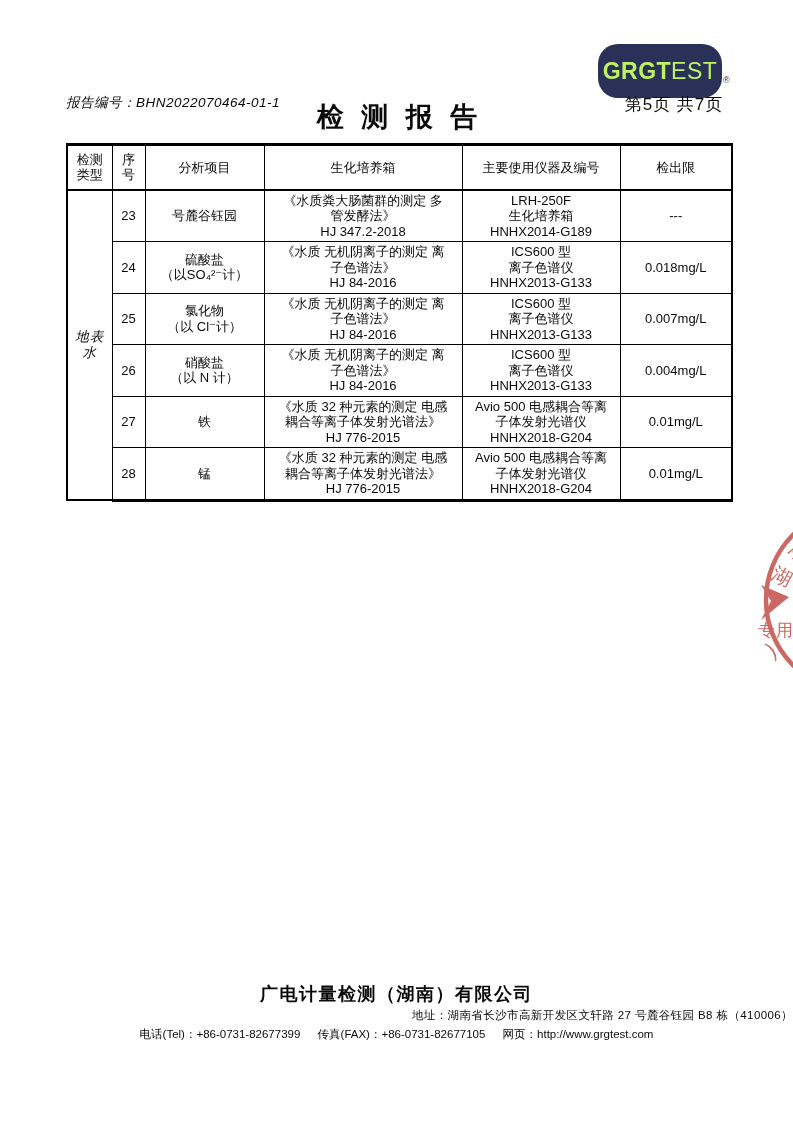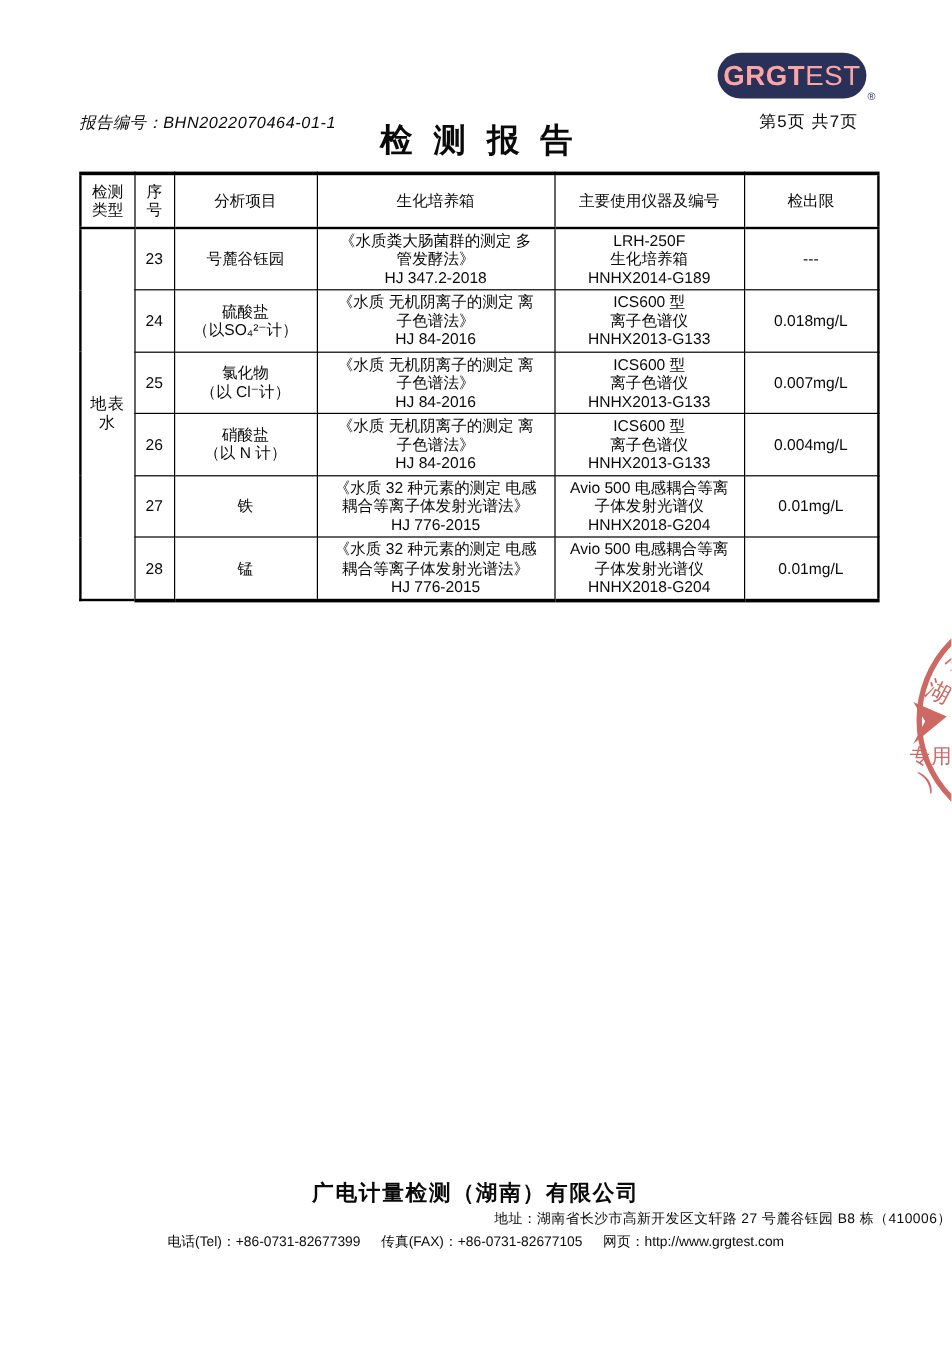--- a/index.html
+++ b/index.html
@@ -4,46 +4,46 @@
 <style>
   * { margin:0; padding:0; box-sizing:border-box; }
   html,body { background:#fff; }
   .page {
     position:relative; width:793px; height:1122px; background:#ffffff;
     overflow:hidden; font-family:"Liberation Sans","DejaVu Sans",sans-serif;
     color:#0a0a0a;
   }
   
   .logo {
-    position:absolute; left:598px; top:44px; width:124px; height:38px;
-    background:#2a3158; border-radius:20px; color:#fca5a5;
+    position:absolute; left:598px; top:44px; width:124px; height:54px;
+    background:#2a3158; border-radius:20px; color:#bef264;
     display:flex; align-items:center; justify-content:center;
     font-size:23px; font-weight:bold; letter-spacing:0.5px;
   }
   .logo .logo-sub { font-weight:400; }
   .logo-reg { position:absolute; left:723px; top:75px; font-size:9px; color:#2a3158; }
   .report-no-line { position:absolute; left:66px; top:94px; font-size:13.5px; letter-spacing:0.5px;font-style:italic; }
-  .page-info { position:absolute; left:614px; top:93px; width:120px; text-align:center; font-size:14px; letter-spacing:1px; }
+  .page-info { position:absolute; left:614px; top:93px; width:120px; text-align:center; font-size:17px; letter-spacing:1px; }
   .title { position:absolute; left:66px; top:99px; width:667px; text-align:center;
            font-size:27px; font-weight:bold; letter-spacing:5px; }
   
   table.report {
     position:absolute; left:66px; top:143px; width:667px;
     border-collapse:collapse; table-layout:fixed;
     font-size:13px; text-align:center;
     border:2px solid #000; border-top:3px solid #000;
   }
   table.report th, table.report td {
     border:1px solid #000; font-weight:normal; line-height:15.5px;
     padding:2px 3px; vertical-align:middle;
   }
   table.report thead th { border-bottom:2px solid #000; height:45px; }
   table.report tbody tr:last-child td { border-bottom:3px solid #000; }
   .ml { white-space:pre-line;margin-left:36px; }
-  .sample-type { font-size:13.5px; letter-spacing:1px; }
+  .sample-type { font-size:13.5px; letter-spacing:1px;font-style:italic; }
   
   .seal { position:absolute; left:758px; top:498px; width:200px; height:200px; }
   
   .f-company { position:absolute; left:0; top:982px; width:793px; text-align:center;
                font-size:18px; font-weight:bold; letter-spacing:1.5px; }
   .f-address { position:absolute; left:0; top:1008px; width:793px; text-align:right;
                font-size:11.5px; letter-spacing:0.4px; }
   .f-contact { position:absolute; left:0; top:1027px; width:793px; text-align:center;
                font-size:11.5px; }
   .f-contact span { margin:0 7px; }

